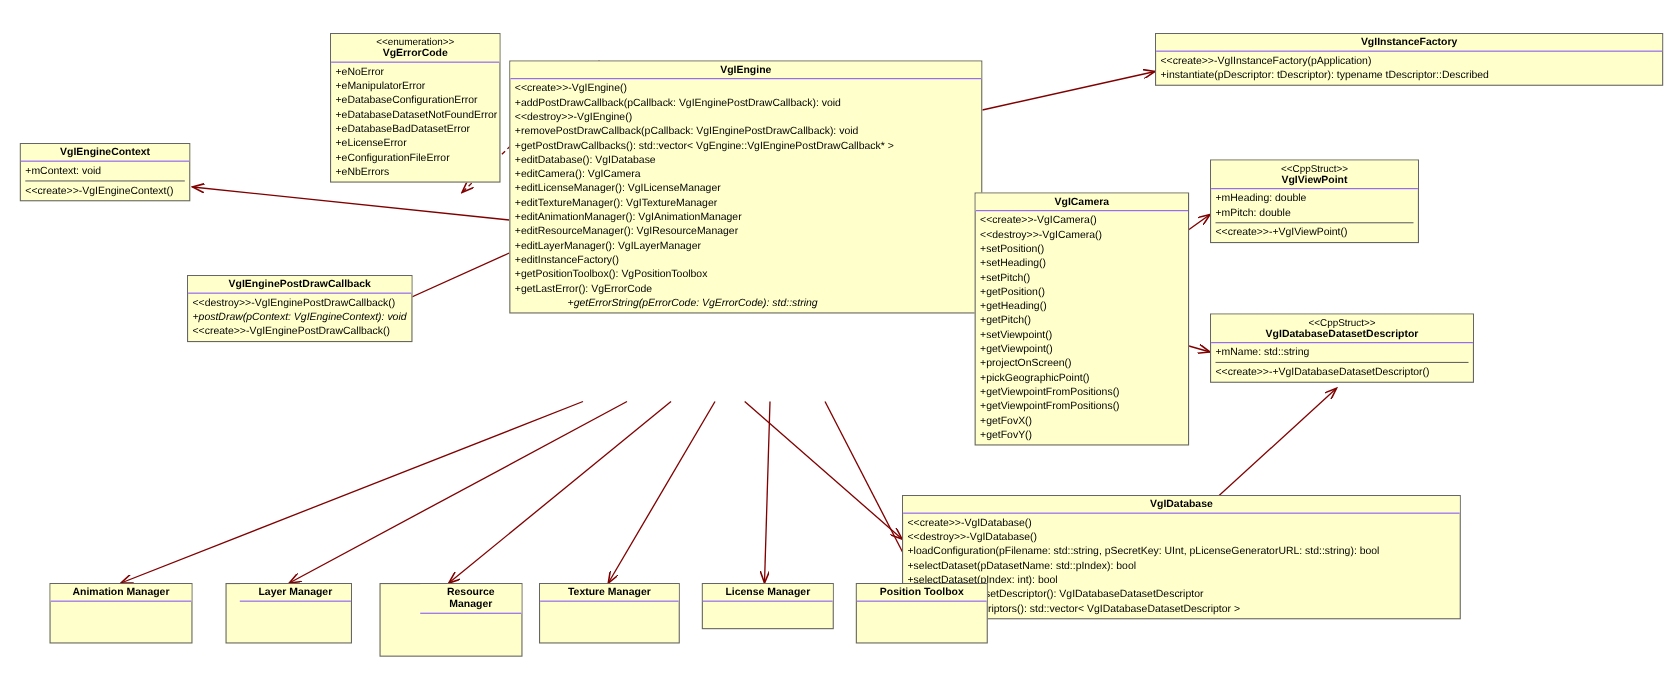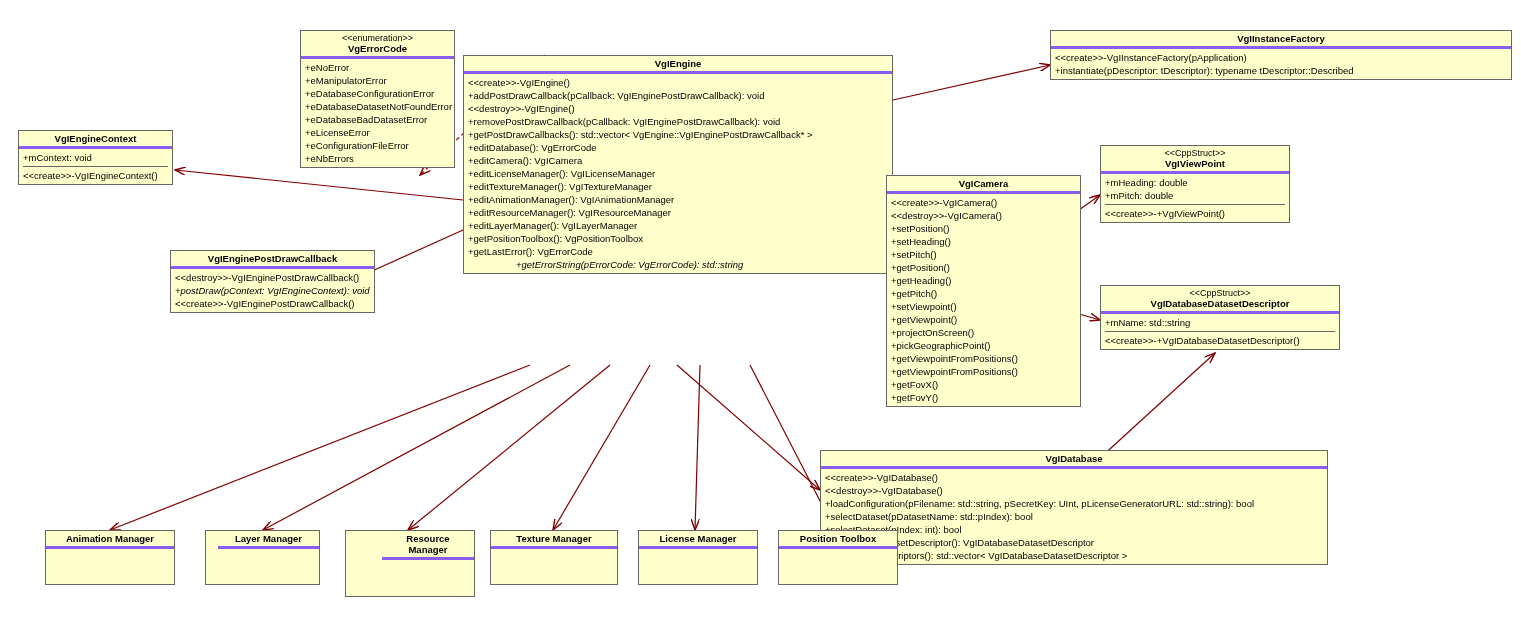--- a/index.html
+++ b/index.html
@@ -19,21 +19,21 @@
       background: #fff;
     }
     .uml-box {
       position: absolute;
       border: 1px solid #666;
       background: #ffffcc;
       font-size: 9.5px;
     }
     .uml-box-title {
       background: #ffffcc;
-      border-bottom: 3px solid #8b5cf6;
+      border-bottom: 1px solid #8b5cf6;
       text-align: center;
       padding: 2px 4px;
       font-weight: bold;
     }
     .uml-box-stereotype {
       font-weight: normal;
       font-size: 9px;
     }
     .uml-box-body {
       padding: 2px 4px;
@@ -100,27 +100,28 @@
   </svg>
 
   <div class="uml-box" style="left:463px;top:55px;width:430px;">
     <div class="uml-box-title">VgIEngine</div>
     <div class="uml-box-body">
       <div>&lt;&lt;create&gt;&gt;-VgIEngine()</div>
       <div>+addPostDrawCallback(pCallback: VgIEnginePostDrawCallback): void</div>
       <div>&lt;&lt;destroy&gt;&gt;-VgIEngine()</div>
       <div>+removePostDrawCallback(pCallback: VgIEnginePostDrawCallback): void</div>
       <div>+getPostDrawCallbacks(): std::vector&lt; VgEngine::VgIEnginePostDrawCallback* &gt;</div>
-      <div>+editDatabase(): VgErrorCode</div>
+      <div>+editDatabase(): VgIDatabase</div>
       <div>+editCamera(): VgICamera</div>
       <div>+editLicenseManager(): VgILicenseManager</div>
       <div>+editTextureManager(): VgITextureManager</div>
       <div>+editAnimationManager(): VgIAnimationManager</div>
       <div>+editResourceManager(): VgIResourceManager</div>
       <div>+editLayerManager(): VgILayerManager</div>
+      <div>+editInstanceFactory()</div>
       <div>+getPositionToolbox(): VgPositionToolbox</div>
       <div>+getLastError(): VgErrorCode</div>
       <div style="font-style:italic;margin-left:48px;">+getErrorString(pErrorCode: VgErrorCode): std::string</div>
     </div>
   </div>
 
   <div class="uml-box" style="left:300px;top:30px;width:155px;">
     <div class="uml-box-title">
       <div class="uml-box-stereotype">&lt;&lt;enumeration&gt;&gt;</div>
       <div>VgErrorCode</div>
@@ -236,21 +237,21 @@
   <div class="uml-box" style="left:345px;top:530px;width:130px;height:67px;padding-left:36px;">
     <div class="uml-box-title">Resource Manager</div>
     <div class="uml-box-body"></div>
   </div>
 
   <div class="uml-box" style="left:490px;top:530px;width:128px;height:55px;">
     <div class="uml-box-title">Texture Manager</div>
     <div class="uml-box-body"></div>
   </div>
 
-  <div class="uml-box" style="left:638px;top:530px;width:120px;height:55px;">
+  <div class="uml-box" style="left:638px;top:530px;width:120px;height:42px;">
     <div class="uml-box-title">License Manager</div>
     <div class="uml-box-body"></div>
   </div>
 
   <div class="uml-box" style="left:778px;top:530px;width:120px;height:55px;">
     <div class="uml-box-title">Position Toolbox</div>
     <div class="uml-box-body"></div>
   </div>
 
 </div>

